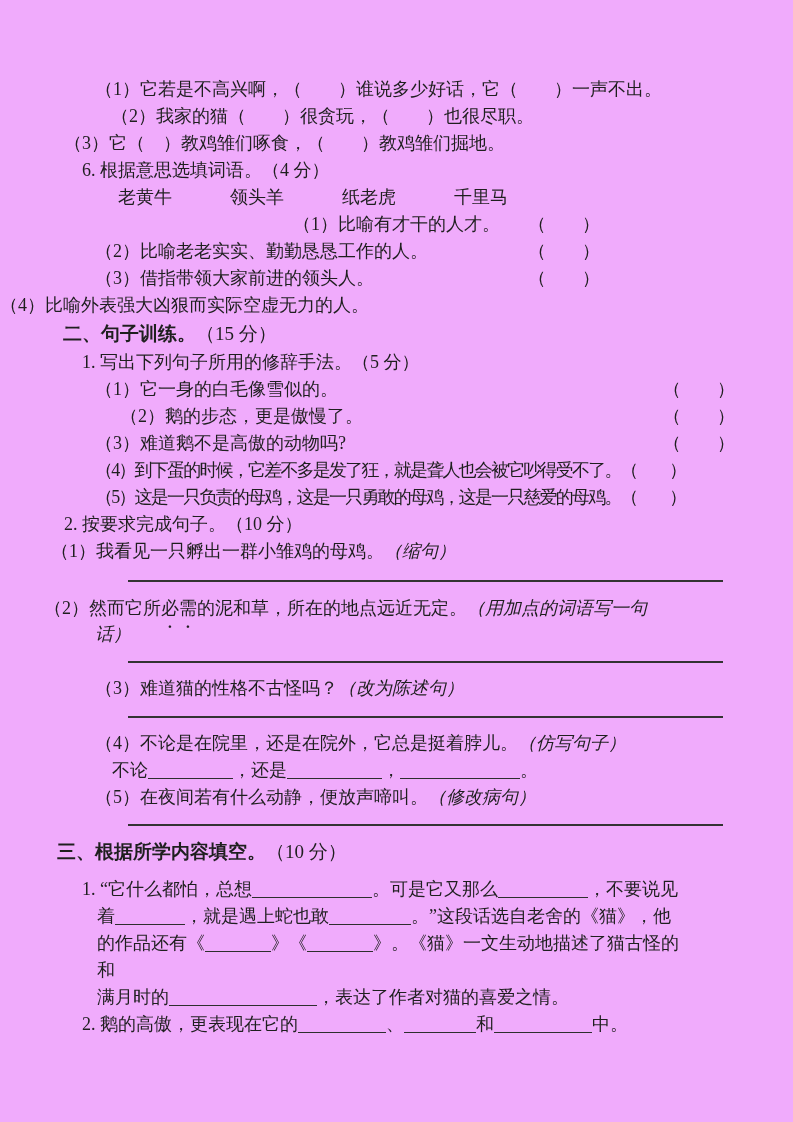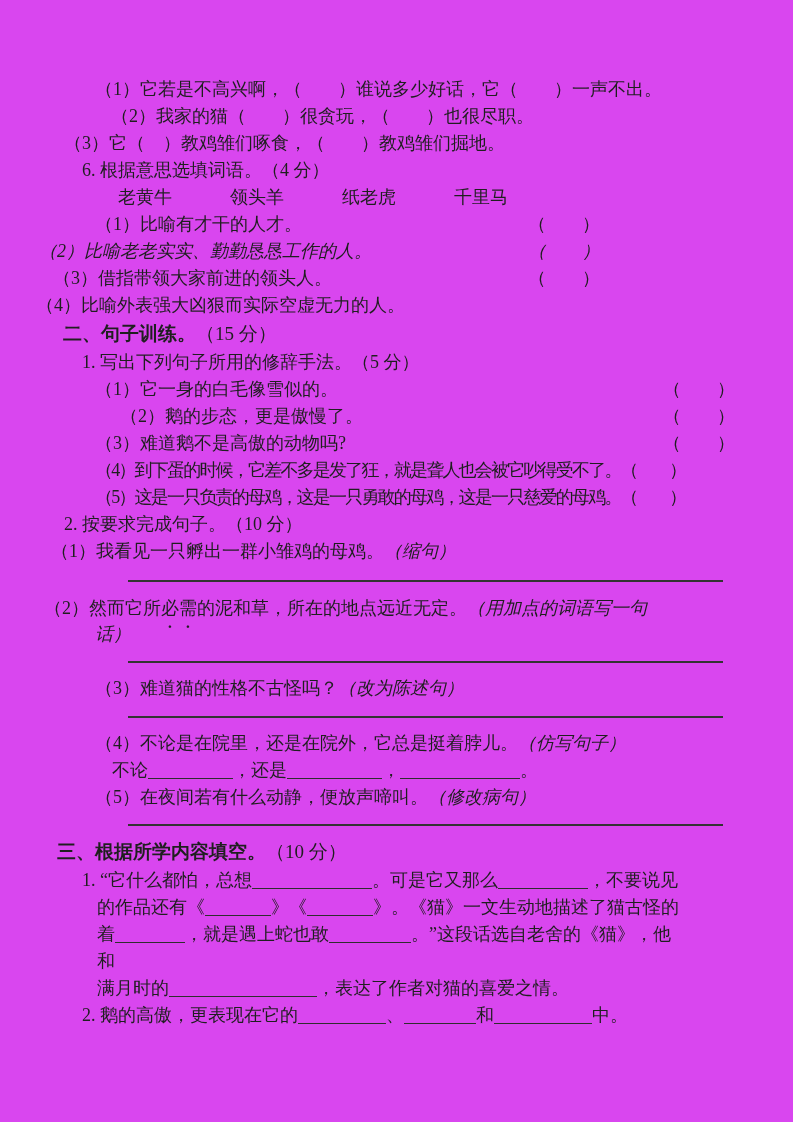--- a/index.html
+++ b/index.html
@@ -1,19 +1,19 @@
 <!DOCTYPE html>
 <html><head>
 <meta charset="utf-8">
 <style>
   html,body { margin:0; padding:0; background:#ffffff; }
   .page {
     position:relative;
     width:793px; height:1122px;
-    background:#d946ef;
+    background:#f0abfc;
     font-family:"Liberation Serif","DejaVu Serif",serif;
     color:#1f1f1f;
     overflow:hidden;
   }
   .content { position:absolute; top:76px; left:0; right:0; }
   .line {
     position:relative;
     height:27px; line-height:27px;
     font-size:18px;
     white-space:nowrap;
@@ -47,24 +47,24 @@
 </head>
 <body>
 
 <div class="page">
   <div class="content">
       <div class="line" style="padding-left: 95px;"><span class="seg-text">（1）它若是不高兴啊，（　　）谁说多少好话，它（　　）一声不出。</span></div>
       <div class="line" style="padding-left: 95px; margin-left: 16px;"><span class="seg-text">（2）我家的猫（　　）很贪玩，（　　）也很尽职。</span></div>
       <div class="line" style="padding-left: 64px;"><span class="seg-text">（3）它（　）教鸡雏们啄食，（　　）教鸡雏们掘地。</span></div>
       <div class="line" style="padding-left: 82px;"><span class="seg-text">6. 根据意思选填词语。（4 分）</span></div>
       <div class="line" style="padding-left: 118px;"><span class="seg-text">老黄牛</span><span class="gap" style="width: 58px;"></span><span class="seg-text">领头羊</span><span class="gap" style="width: 58px;"></span><span class="seg-text">纸老虎</span><span class="gap" style="width: 58px;"></span><span class="seg-text">千里马</span></div>
-      <div class="line" style="padding-left: 95px;"><span class="seg-text">（1）比喻有才干的人才。</span><span class="abs-bracket" style="left: 528px;">（　　）</span></div>
-      <div class="line" style="padding-left: 39px; font-style: italic;"><span class="seg-text">（2）比喻老老实实、勤勤恳恳工作的人。</span><span class="abs-bracket" style="left: 528px;">（　　）</span></div>
-      <div class="line" style="padding-left: 53px;"><span class="seg-text">（3）借指带领大家前进的领头人。</span><span class="abs-bracket" style="left: 528px;">（　　）</span></div>
-      <div class="line" style=" margin-left: 36px;"><span class="seg-text">（4）比喻外表强大凶狠而实际空虚无力的人。</span></div>
+      <div class="line" style=" text-align: center;"><span class="seg-text">（1）比喻有才干的人才。</span><span class="abs-bracket" style="left: 528px;">（　　）</span></div>
+      <div class="line" style="padding-left: 95px;"><span class="seg-text">（2）比喻老老实实、勤勤恳恳工作的人。</span><span class="abs-bracket" style="left: 528px;">（　　）</span></div>
+      <div class="line" style="padding-left: 95px;"><span class="seg-text">（3）借指带领大家前进的领头人。</span><span class="abs-bracket" style="left: 528px;">（　　）</span></div>
+      <div class="line" style=""><span class="seg-text">（4）比喻外表强大凶狠而实际空虚无力的人。</span></div>
       <div class="line heading" style="padding-left: 63px;"><span class="seg-bold">二、句子训练。</span><span class="seg-text">（15 分）</span></div>
       <div class="line" style="padding-left: 82px;"><span class="seg-text">1. 写出下列句子所用的修辞手法。（5 分）</span></div>
       <div class="line" style="padding-left: 95px;"><span class="seg-text">（1）它一身的白毛像雪似的。</span><span class="abs-bracket" style="left: 663px;">（　　）</span></div>
       <div class="line" style="padding-left: 120px;"><span class="seg-text">（2）鹅的步态，更是傲慢了。</span><span class="abs-bracket" style="left: 663px;">（　　）</span></div>
       <div class="line" style="padding-left: 95px;"><span class="seg-text">（3）难道鹅不是高傲的动物吗?</span><span class="abs-bracket" style="left: 663px;">（　　）</span></div>
       <div class="line tight" style="padding-left: 95px;"><span class="seg-text">（4）到下蛋的时候，它差不多是发了狂，就是聋人也会被它吵得受不了。（　　）</span></div>
       <div class="line tight" style="padding-left: 95px;"><span class="seg-text">（5）这是一只负责的母鸡，这是一只勇敢的母鸡，这是一只慈爱的母鸡。（　　）</span></div>
       <div class="line" style="padding-left: 64px;"><span class="seg-text">2. 按要求完成句子。（10 分）</span></div>
       <div class="line" style="padding-left: 51px;"><span class="seg-text">（1）我看见一只孵出一群小雏鸡的母鸡。</span><span class="seg-kai">（缩句）</span></div>
       <div class="rule-wrap" style="height: 30px;">
@@ -79,20 +79,20 @@
       <div class="rule-wrap" style="height: 28px;">
         <div class="rule-line" style="left: 128px; width: 595px; background: rgb(51, 51, 51);"></div>
       </div>
       <div class="line" style="padding-left: 95px;"><span class="seg-text">（4）不论是在院里，还是在院外，它总是挺着脖儿。</span><span class="seg-kai">（仿写句子）</span></div>
       <div class="line" style="padding-left: 112px;"><span class="seg-text">不论</span><span class="blank" style="width: 85px;"></span><span class="seg-text">，还是</span><span class="blank" style="width: 95px;"></span><span class="seg-text">，</span><span class="blank" style="width: 120px;"></span><span class="seg-text">。</span></div>
       <div class="line" style="padding-left: 95px;"><span class="seg-text">（5）在夜间若有什么动静，便放声啼叫。</span><span class="seg-kai">（修改病句）</span></div>
       <div class="rule-wrap" style="height: 26px;">
         <div class="rule-line" style="left: 128px; width: 595px; background: rgb(51, 51, 51);"></div>
       </div>
       <div class="line heading" style="padding-left: 57px;"><span class="seg-bold">三、根据所学内容填空。</span><span class="seg-text">（10 分）</span></div>
-      <div class="line" style="padding-left: 82px;"><span class="seg-text">1. “它什么都怕，总想</span><span class="blank" style="width: 120px;"></span><span class="seg-text">。可是它又那么</span><span class="blank" style="width: 90px;"></span><span class="seg-text">，不要说见</span></div>
+      <div class="line" style="padding-left: 82px; margin-top: 9px;"><span class="seg-text">1. “它什么都怕，总想</span><span class="blank" style="width: 120px;"></span><span class="seg-text">。可是它又那么</span><span class="blank" style="width: 90px;"></span><span class="seg-text">，不要说见</span></div>
+      <div class="line" style="padding-left: 97px;"><span class="seg-text">着</span><span class="blank" style="width: 70px;"></span><span class="seg-text">，就是遇上蛇也敢</span><span class="blank" style="width: 82px;"></span><span class="seg-text">。”这段话选自老舍的《猫》，他</span></div>
       <div class="line" style="padding-left: 97px;"><span class="seg-text">的作品还有《</span><span class="blank" style="width: 66px;"></span><span class="seg-text">》《</span><span class="blank" style="width: 66px;"></span><span class="seg-text">》。《猫》一文生动地描述了猫古怪的</span></div>
-      <div class="line" style="padding-left: 97px;"><span class="seg-text">着</span><span class="blank" style="width: 70px;"></span><span class="seg-text">，就是遇上蛇也敢</span><span class="blank" style="width: 82px;"></span><span class="seg-text">。”这段话选自老舍的《猫》，他</span></div>
       <div class="line" style="padding-left: 97px;"><span class="seg-text">和</span></div>
       <div class="line" style="padding-left: 97px;"><span class="seg-text">满月时的</span><span class="blank" style="width: 148px;"></span><span class="seg-text">，表达了作者对猫的喜爱之情。</span></div>
       <div class="line" style="padding-left: 82px;"><span class="seg-text">2. 鹅的高傲，更表现在它的</span><span class="blank" style="width: 88px;"></span><span class="seg-text">、</span><span class="blank" style="width: 72px;"></span><span class="seg-text">和</span><span class="blank" style="width: 98px;"></span><span class="seg-text">中。</span></div>
     </div>
 </div>
 
 </body></html>

